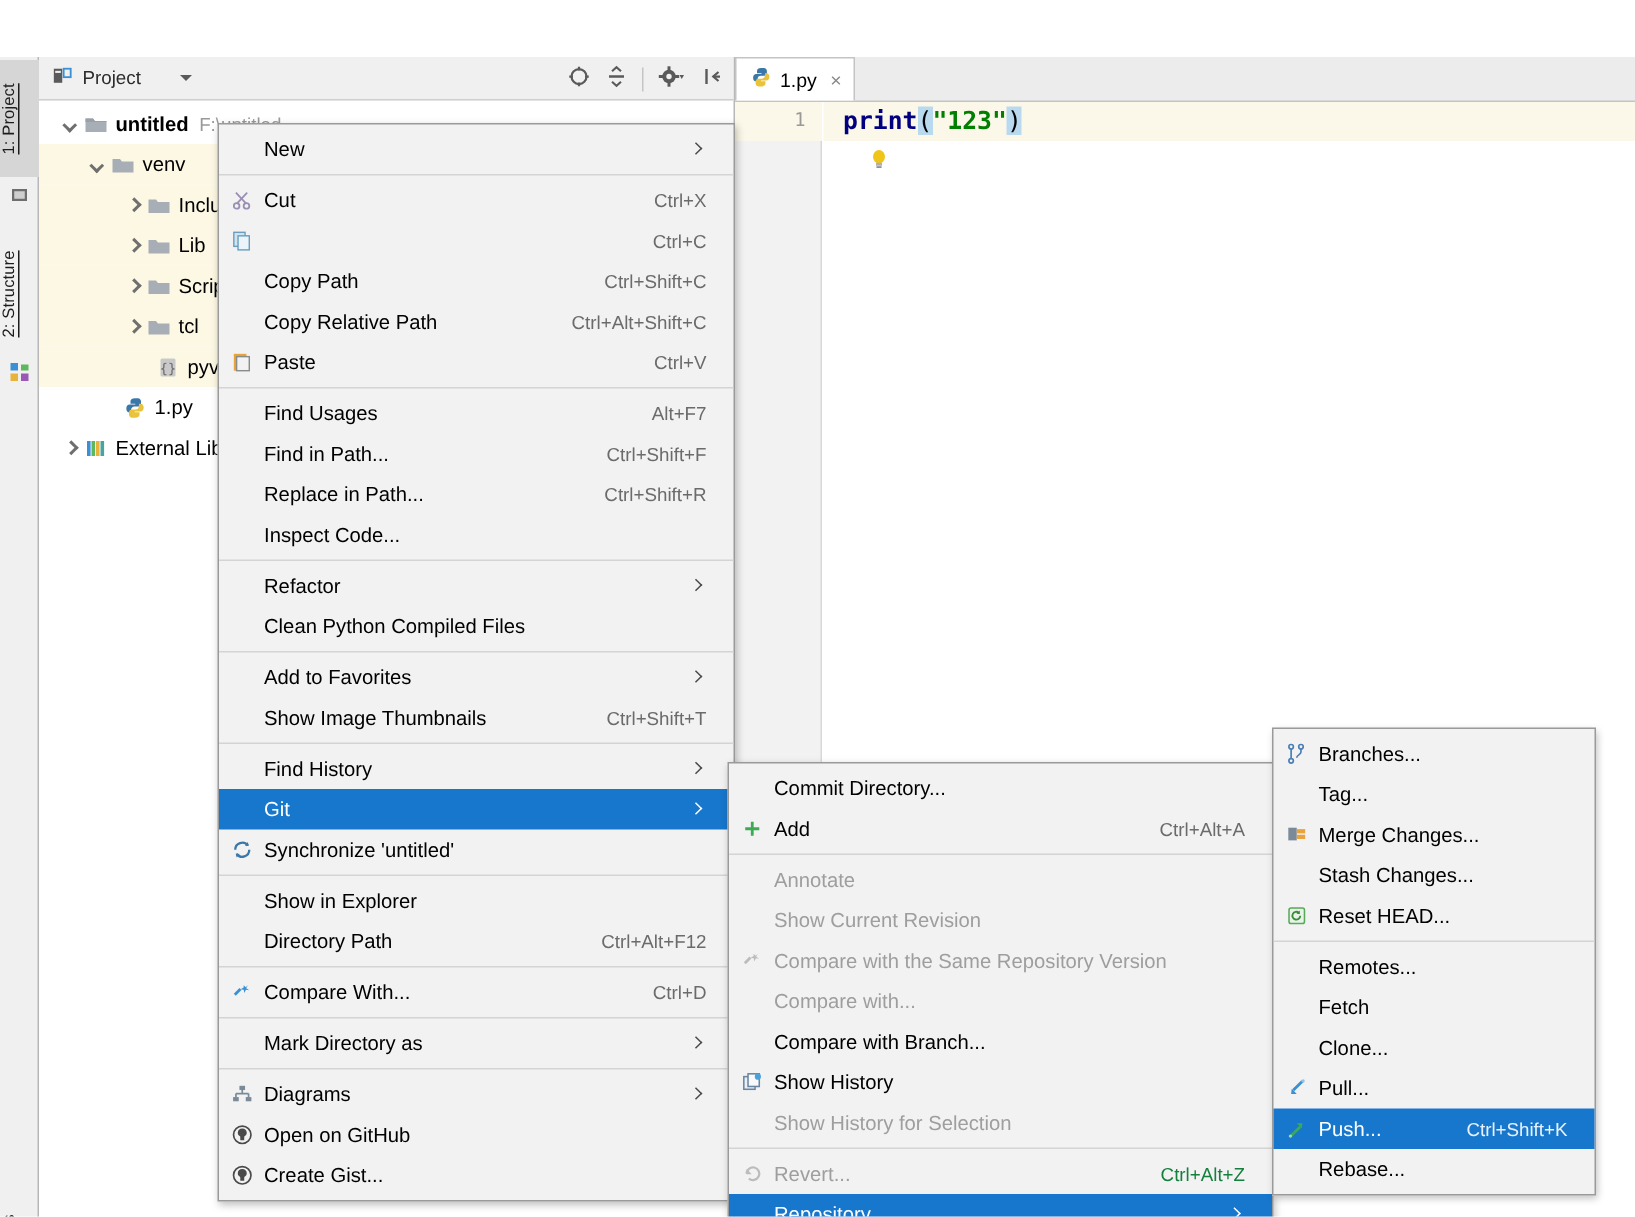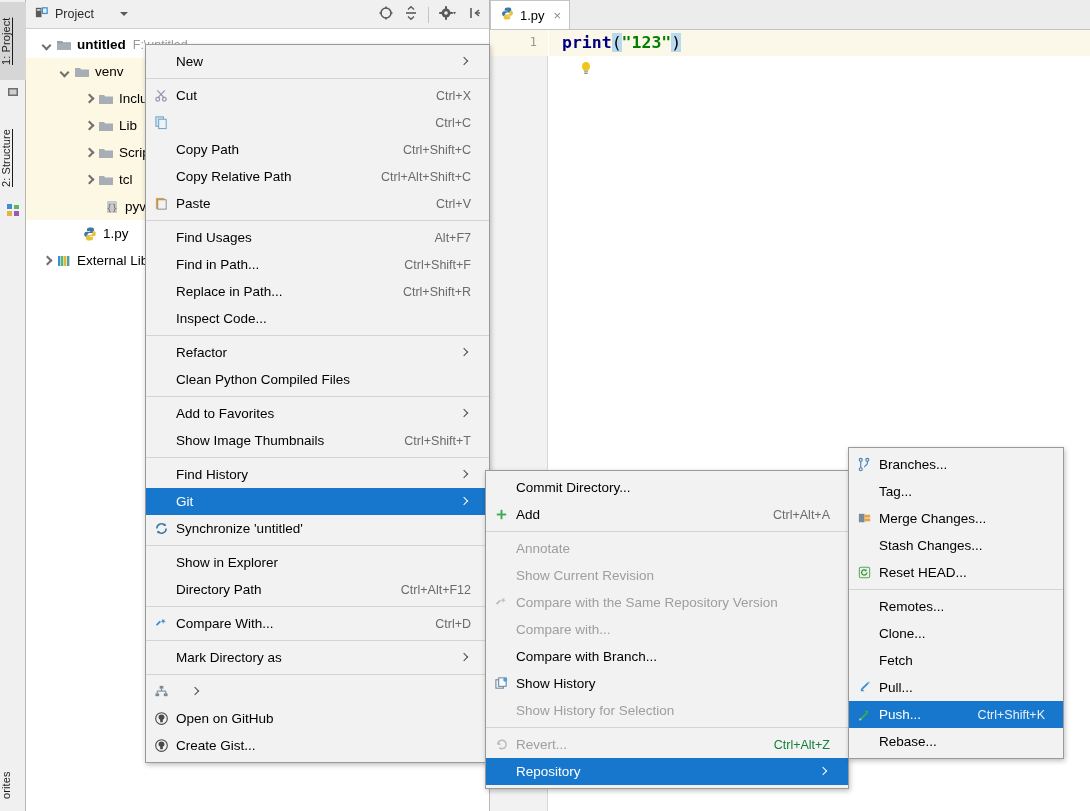--- a/index.html
+++ b/index.html
@@ -6,21 +6,21 @@
   html, body {
     margin: 0; padding: 0;
     width: 1090px; height: 811px;
     overflow: hidden;
     background: #ffffff;
     font-family: "Liberation Sans", sans-serif;
     font-size: 12px;
     color: #000000;
     -webkit-font-smoothing: antialiased;
   }
-  #root { position: relative; width: 1090px; height: 660px; }
+  #root { position: relative; width: 1090px; height: 660px; margin-top: 38px; }
 
   
   .left-strip {
     position: absolute; left: 0; top: 0; width: 26px; height: 811px;
     background: #f0f0f0; border-right: 1px solid #b8b8b8;
   }
   .vtab {
     position: absolute; left: 0; width: 26px;
     writing-mode: vertical-rl; transform: rotate(180deg);
     font-size: 11px; color: #1c1c1c; text-align: center;
@@ -522,20 +522,21 @@
         <svg width="15" height="15" viewBox="0 0 16 16">
             <rect x="6" y="2" width="4" height="3" fill="#7a8a99"></rect>
             <rect x="1.5" y="10" width="4" height="3" fill="#7a8a99"></rect>
             <rect x="10.5" y="10" width="4" height="3" fill="#7a8a99"></rect>
             <line x1="8" y1="5" x2="8" y2="7.5" stroke="#7a8a99" stroke-width="1.2"></line>
             <line x1="3.5" y1="7.5" x2="12.5" y2="7.5" stroke="#7a8a99" stroke-width="1.2"></line>
             <line x1="3.5" y1="7.5" x2="3.5" y2="10" stroke="#7a8a99" stroke-width="1.2"></line>
             <line x1="12.5" y1="7.5" x2="12.5" y2="10" stroke="#7a8a99" stroke-width="1.2"></line>
           </svg>
       </span>
+      <span class="mi-label">Diagrams</span>
       <span class="mi-arrow"></span>
     </div>
     <div class="mi">
       <span class="mi-icon">
         <svg width="15" height="15" viewBox="0 0 16 16">
             <circle cx="8" cy="8" r="6.2" fill="none" stroke="#4a4a4a" stroke-width="1.2"></circle>
             <path d="M8 3.6c-2 0-3.2 1.3-3.2 3 0 1.3.7 2.2 1.8 2.6-.1.3-.1.6 0 .9v1.8h2.8v-1.8c.1-.3.1-.6 0-.9 1.1-.4 1.8-1.3 1.8-2.6 0-1.7-1.2-3-3.2-3z" fill="#4a4a4a"></path>
           </svg>
       </span>
       <span class="mi-label">Open on GitHub</span>
@@ -668,25 +669,25 @@
       <span class="mi-label">Reset HEAD...</span>
     </div>
     <div class="msep"></div>
 
     <div class="mi">
       <span class="mi-icon"></span>
       <span class="mi-label">Remotes...</span>
     </div>
     <div class="mi">
       <span class="mi-icon"></span>
+      <span class="mi-label">Fetch</span>
+    </div>
+    <div class="mi">
+      <span class="mi-icon"></span>
       <span class="mi-label">Clone...</span>
-    </div>
-    <div class="mi">
-      <span class="mi-icon"></span>
-      <span class="mi-label">Fetch</span>
     </div>
     <div class="mi">
       <span class="mi-icon">
         <svg width="15" height="15" viewBox="0 0 16 16">
             <path d="M12 3L5.5 9.5" stroke="#3b8fd4" stroke-width="2" fill="none"></path>
             <path d="M4 12l.4-3.6L8 12z" fill="#3b8fd4"></path>
             <circle cx="12.5" cy="2.8" r="1.2" fill="#8fc4e8"></circle>
           </svg>
       </span>
       <span class="mi-label">Pull...</span>

